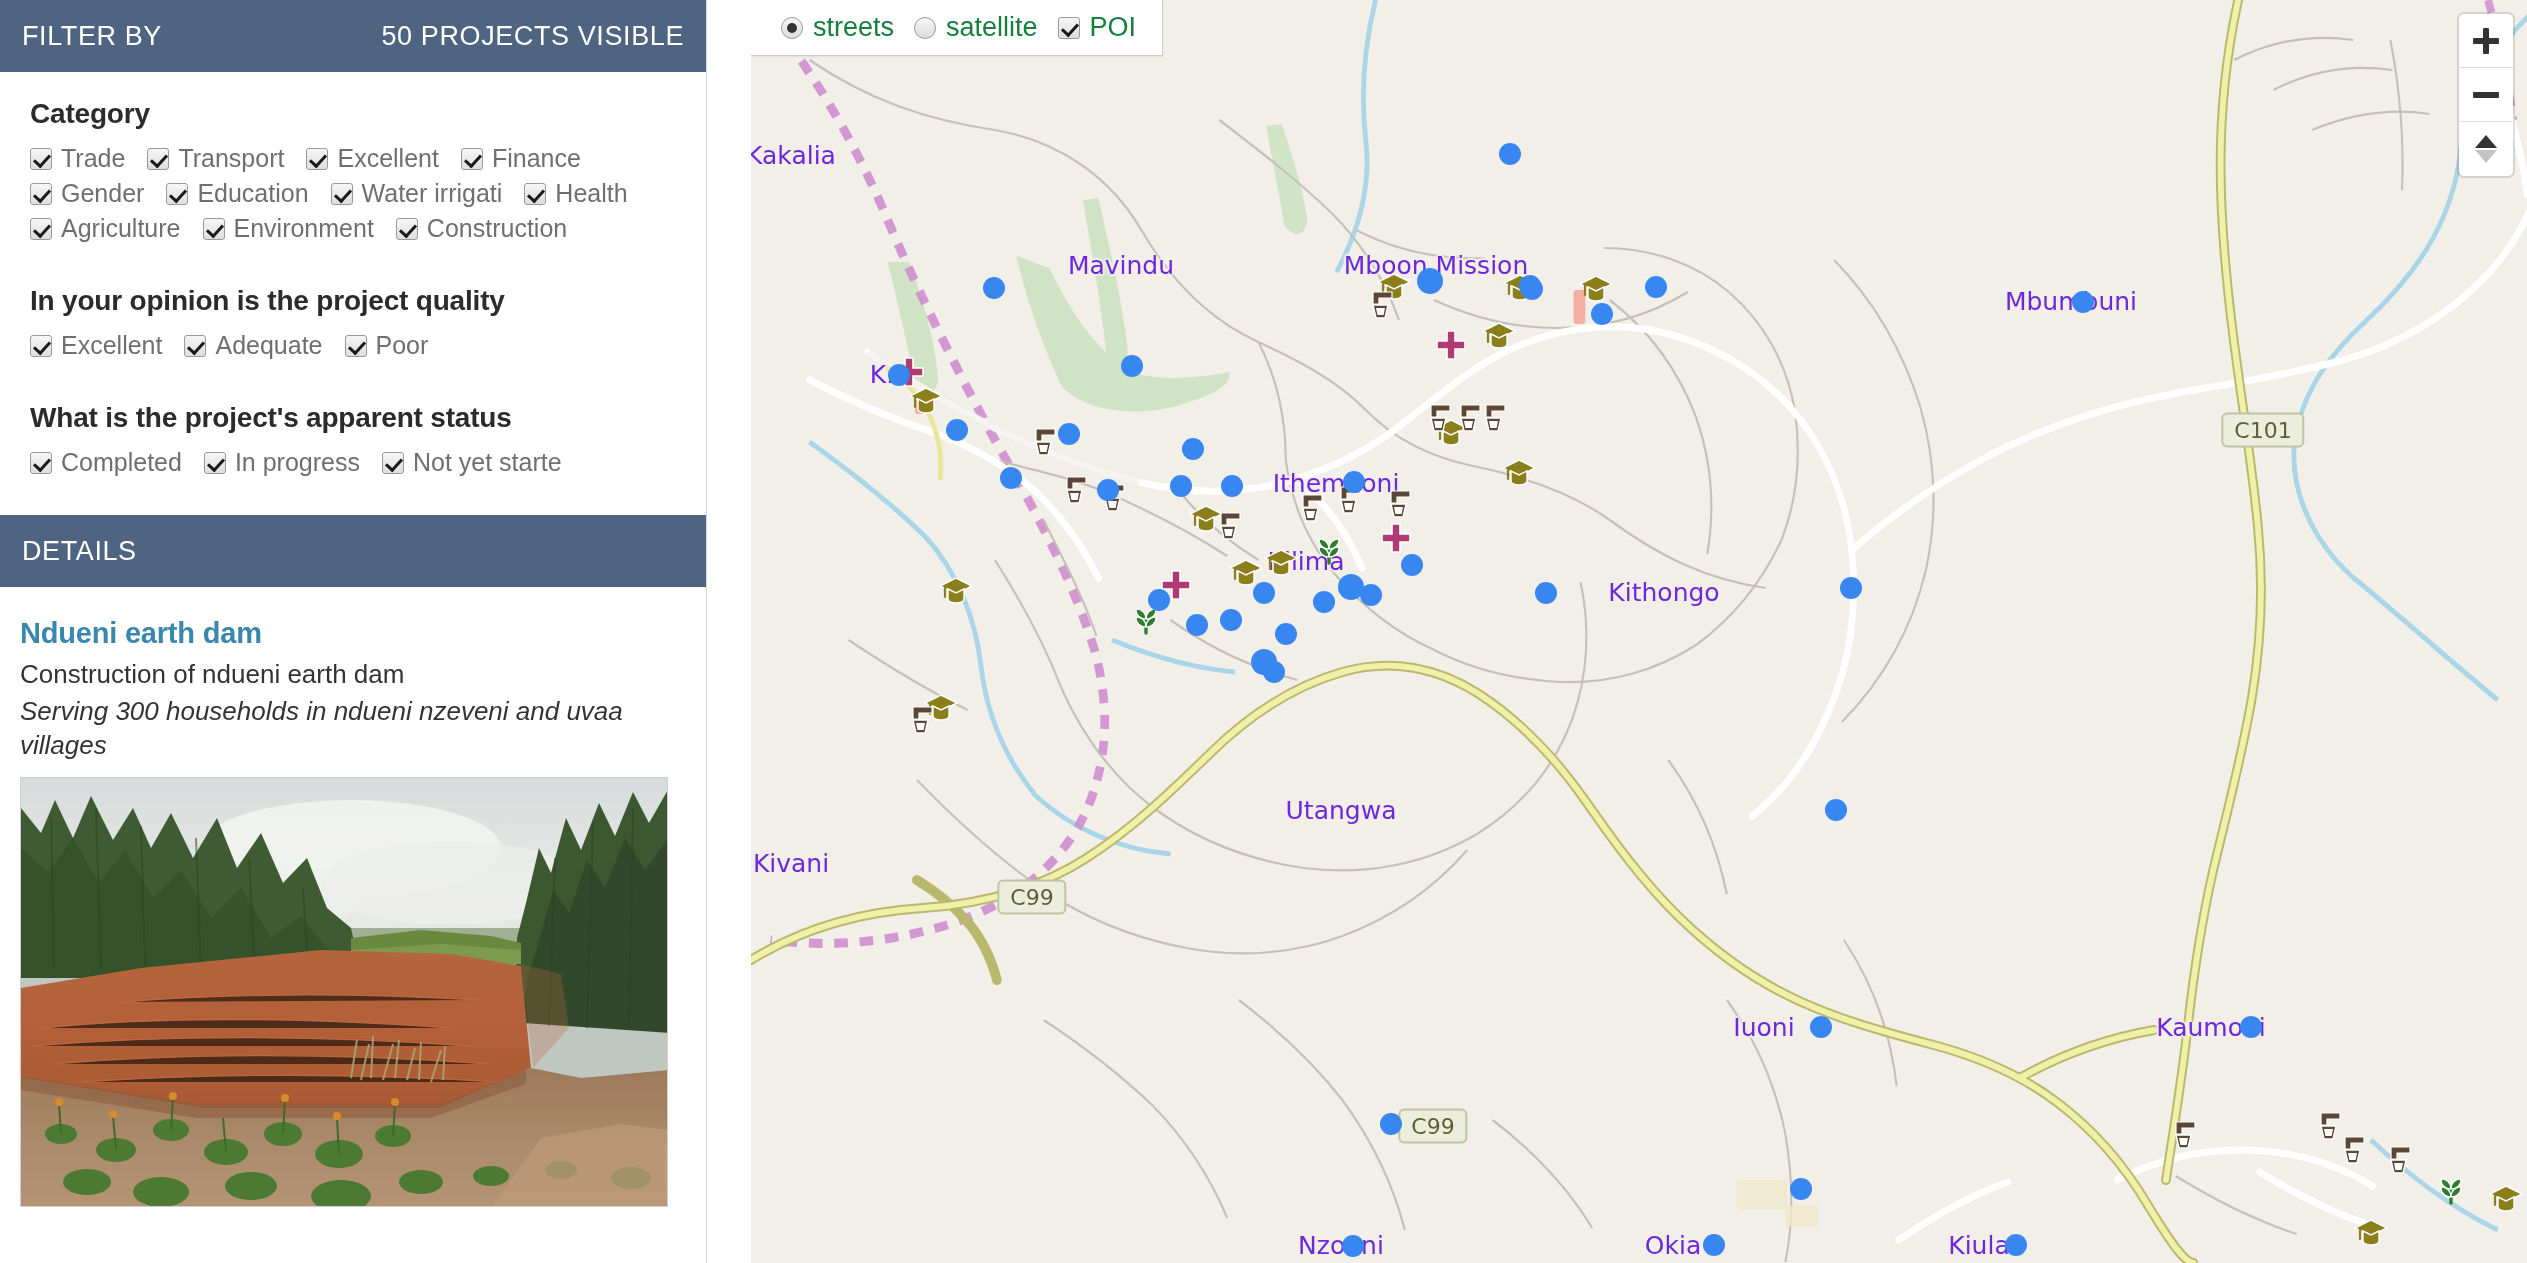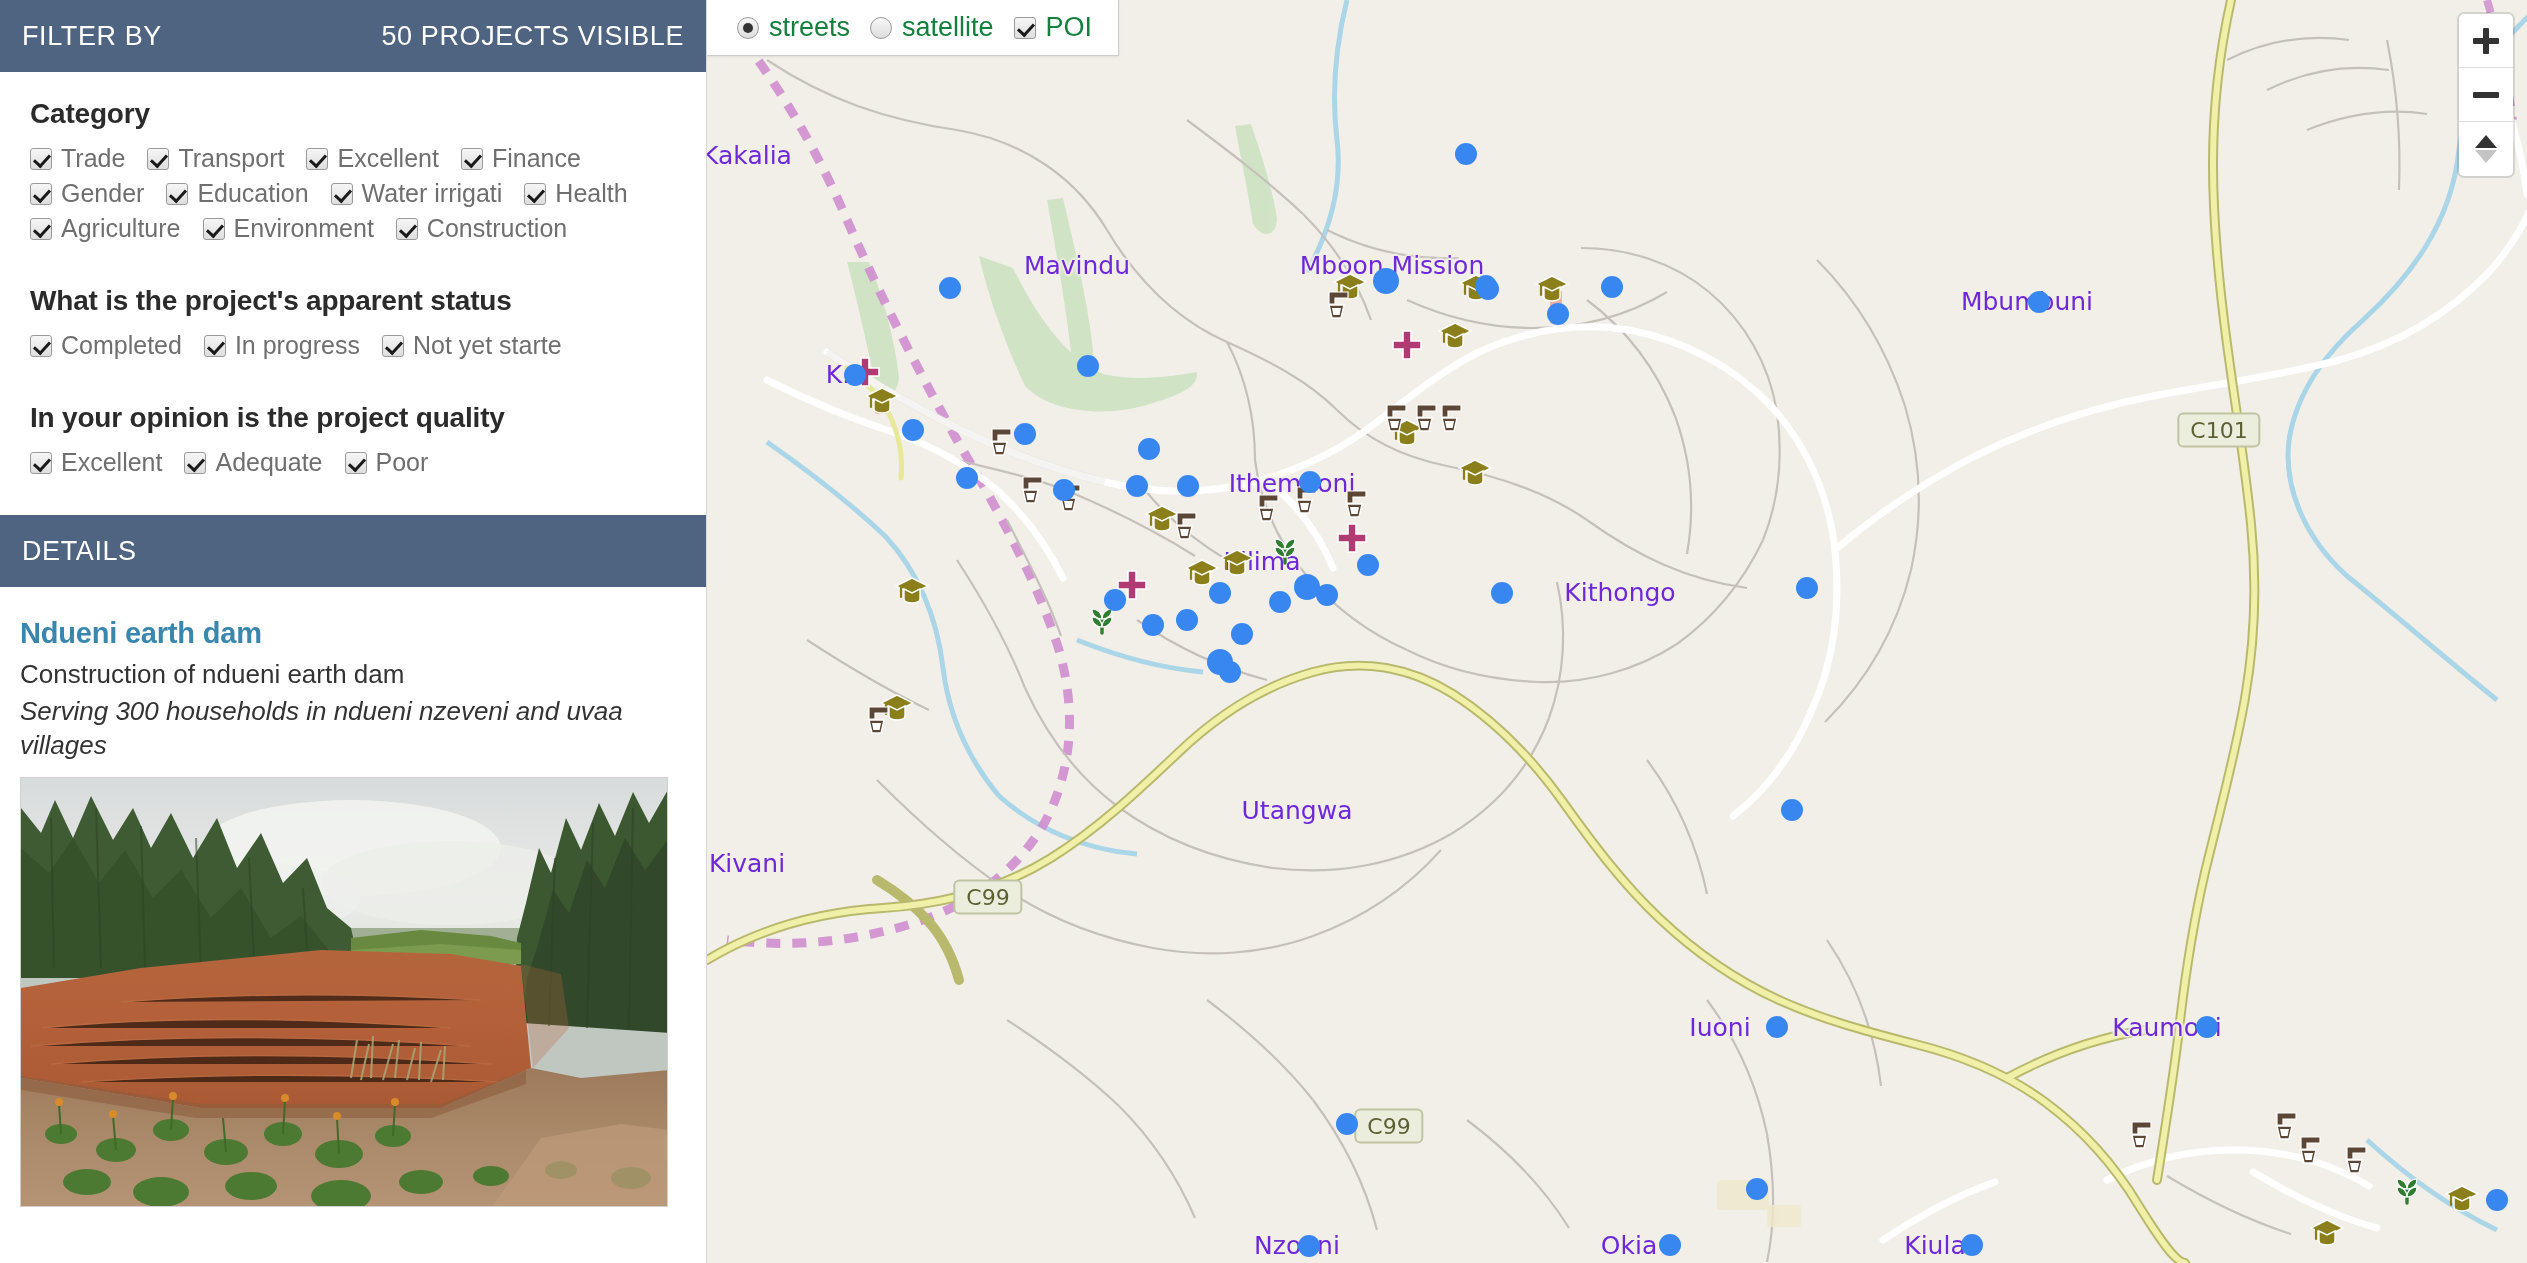--- a/index.html
+++ b/index.html
@@ -3,21 +3,21 @@
 <meta charset="utf-8">
 <title>Projects Map Dashboard</title>
 <style>
   * { box-sizing: border-box; margin: 0; padding: 0; }
   html, body {
     width: 2527px; height: 1263px;
     overflow: hidden;
     font-family: "Liberation Sans", sans-serif;
     background: #ffffff;
   }
-  #app { position: relative; width: 2527px; height: 1073px; display: flex; }
+  #app { position: relative; width: 2527px; height: 1073px; display: flex; gap: 44px; }
 
   
   #sidebar {
     width: 707px; height: 1263px;
     background: #ffffff;
     position: relative;
     flex: 0 0 707px;
     border-right: 1px solid #d8d8d8;
     overflow: hidden;
   }
@@ -293,50 +293,50 @@
               <span class="cb-box checked"></span>
               <span class="cb-label">Environment</span>
             </label>
             <label class="cb-item">
               <span class="cb-box checked"></span>
               <span class="cb-label">Construction</span>
             </label>
           </div>
         </div>
         <div class="filter-group">
+          <div class="group-title">In your opinion is the project quality</div>
+          <div class="checkbox-row">
+            <label class="cb-item">
+              <span class="cb-box checked"></span>
+              <span class="cb-label">Excellent</span>
+            </label>
+            <label class="cb-item">
+              <span class="cb-box checked"></span>
+              <span class="cb-label">Adequate</span>
+            </label>
+            <label class="cb-item">
+              <span class="cb-box checked"></span>
+              <span class="cb-label">Poor</span>
+            </label>
+          </div>
+        </div>
+        <div class="filter-group">
           <div class="group-title">What is the project's apparent status</div>
           <div class="checkbox-row">
             <label class="cb-item">
               <span class="cb-box checked"></span>
               <span class="cb-label">Completed</span>
             </label>
             <label class="cb-item">
               <span class="cb-box checked"></span>
               <span class="cb-label">In progress</span>
             </label>
             <label class="cb-item">
               <span class="cb-box checked"></span>
               <span class="cb-label">Not yet starte</span>
-            </label>
-          </div>
-        </div>
-        <div class="filter-group">
-          <div class="group-title">In your opinion is the project quality</div>
-          <div class="checkbox-row">
-            <label class="cb-item">
-              <span class="cb-box checked"></span>
-              <span class="cb-label">Excellent</span>
-            </label>
-            <label class="cb-item">
-              <span class="cb-box checked"></span>
-              <span class="cb-label">Adequate</span>
-            </label>
-            <label class="cb-item">
-              <span class="cb-box checked"></span>
-              <span class="cb-label">Poor</span>
             </label>
           </div>
         </div>
       </div>
 
     <div class="panel-header">
       <span>DETAILS</span>
     </div>
 
     <div id="details-body">

